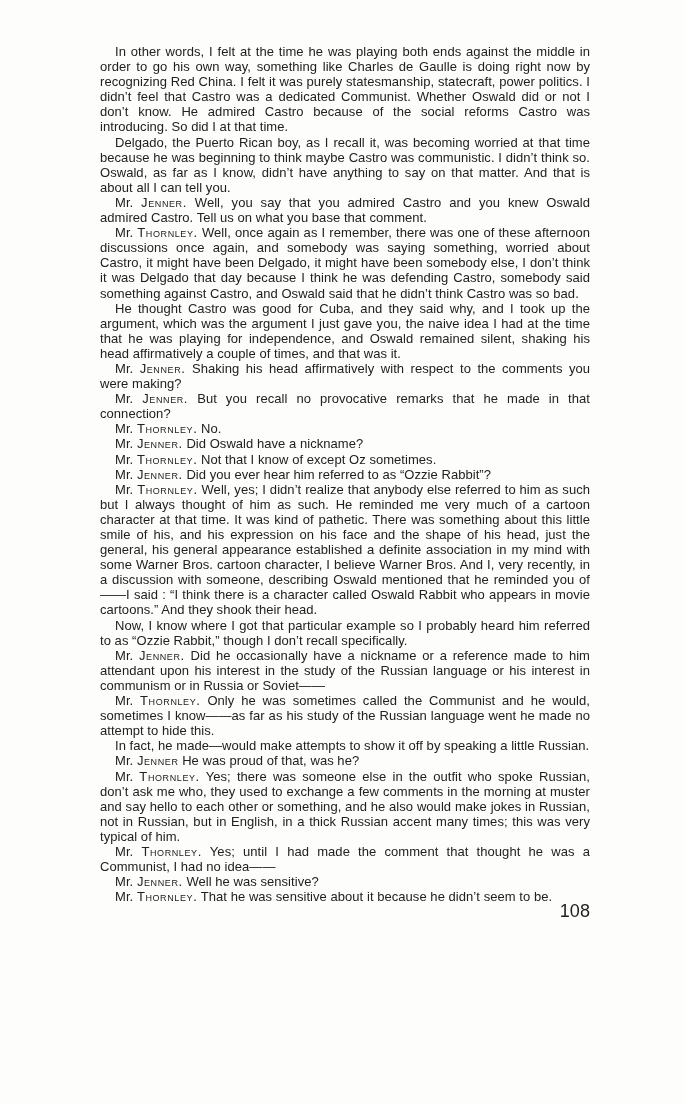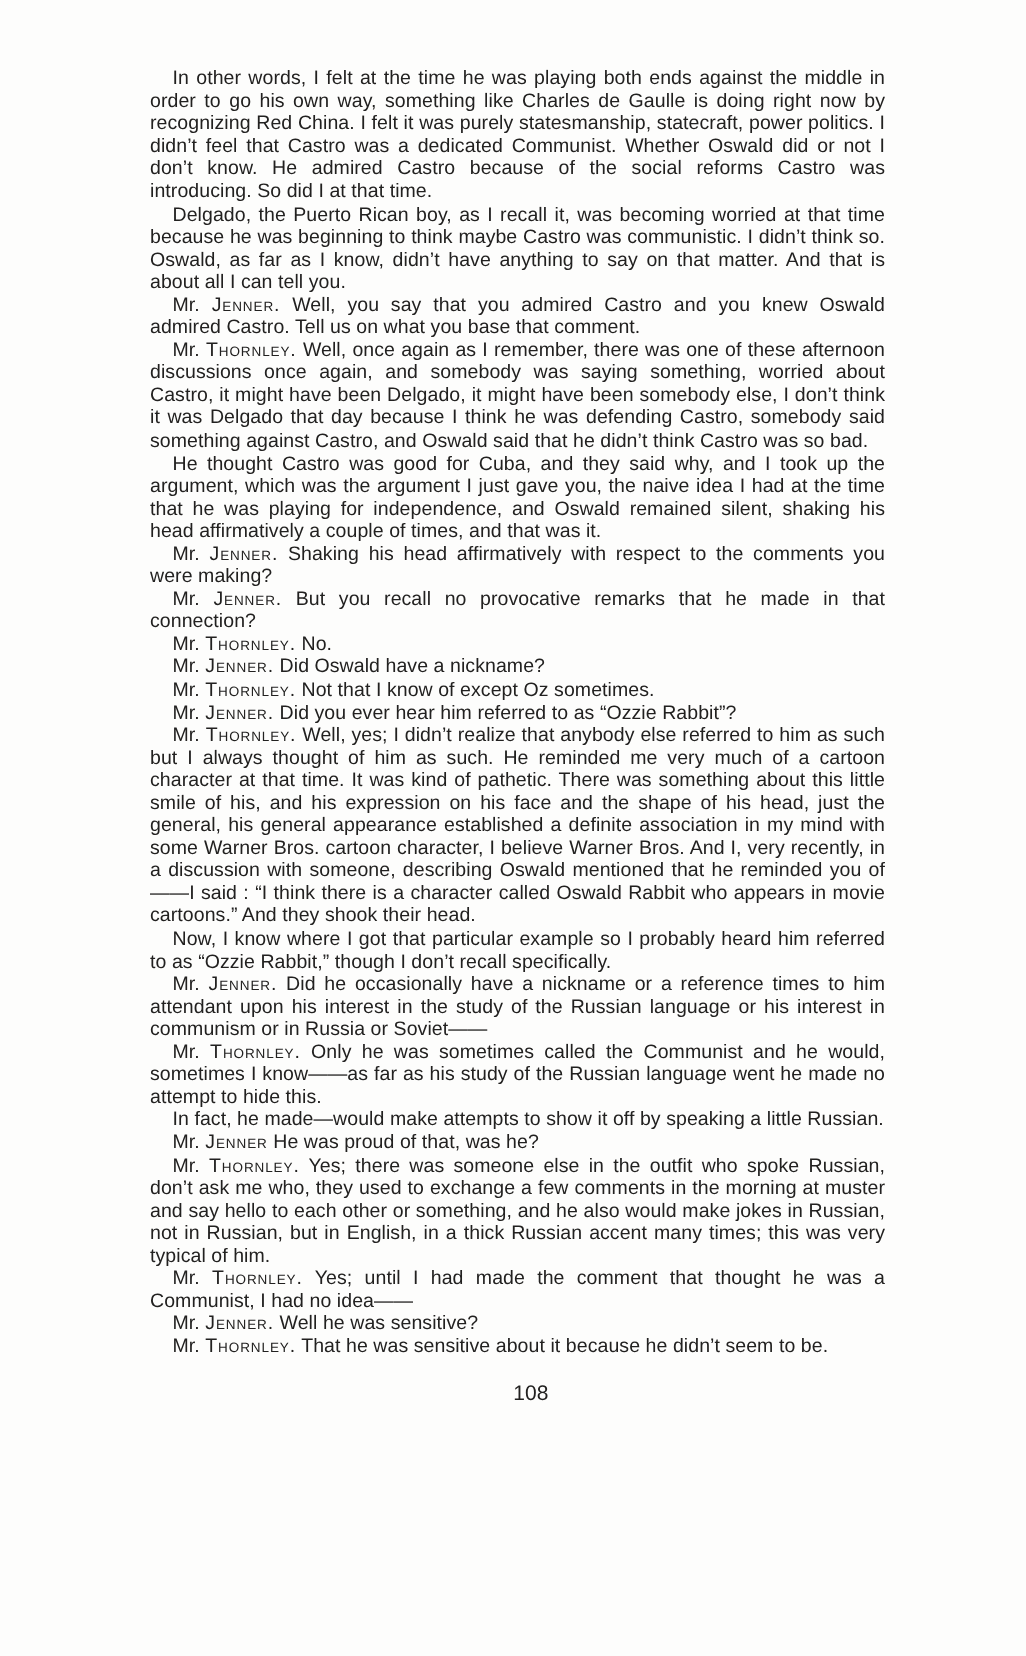--- a/index.html
+++ b/index.html
@@ -28,24 +28,23 @@
   }
   .para {
     margin: 0;
     text-indent: 15px;
   }
   .speaker {
     font-variant: small-caps;
     letter-spacing: 0.6px;
   }
   .page-number {
-    margin-top: 17px;
-    font-size: 14px;
+    font-size: 18px;
     text-indent: 18px;
-    text-align: center;
+    text-align: right;
   }
 </style>
 </head>
 <body>
 
 <div class="page">
   <div class="text-block">
 
     <p class="para"><span>In other words, I felt at the time he was playing both ends against the middle in order to go his own way, something like Charles de Gaulle is doing right now by recognizing Red China. I felt it was purely statesmanship, statecraft, power politics. I didn’t feel that Castro was a dedicated Communist. Whether Oswald did or not I don’t know. He admired Castro because of the social reforms Castro was introducing. So did I at that time.</span></p>
       <p class="para"><span>Delgado, the Puerto Rican boy, as I recall it, was becoming worried at that time because he was beginning to think maybe Castro was communistic. I didn’t think so. Oswald, as far as I know, didn’t have anything to say on that matter. And that is about all I can tell you.</span></p>
@@ -53,21 +52,21 @@
       <p class="para"><span>Mr.</span> <span class="speaker">Thornley.</span> <span>Well, once again as I remember, there was one of these afternoon discussions once again, and somebody was saying something, worried about Castro, it might have been Delgado, it might have been somebody else, I don’t think it was Delgado that day because I think he was defending Castro, somebody said something against Castro, and Oswald said that he didn’t think Castro was so bad.</span></p>
       <p class="para"><span>He thought Castro was good for Cuba, and they said why, and I took up the argument, which was the argument I just gave you, the naive idea I had at the time that he was playing for independence, and Oswald remained silent, shaking his head affirmatively a couple of times, and that was it.</span></p>
       <p class="para"><span>Mr.</span> <span class="speaker">Jenner.</span> <span>Shaking his head affirmatively with respect to the comments you were making?</span></p>
       <p class="para"><span>Mr.</span> <span class="speaker">Jenner.</span> <span>But you recall no provocative remarks that he made in that connection?</span></p>
       <p class="para"><span>Mr.</span> <span class="speaker">Thornley.</span> <span>No.</span></p>
       <p class="para"><span>Mr.</span> <span class="speaker">Jenner.</span> <span>Did Oswald have a nickname?</span></p>
       <p class="para"><span>Mr.</span> <span class="speaker">Thornley.</span> <span>Not that I know of except Oz sometimes.</span></p>
       <p class="para"><span>Mr.</span> <span class="speaker">Jenner.</span> <span>Did you ever hear him referred to as “Ozzie Rabbit”?</span></p>
       <p class="para"><span>Mr.</span> <span class="speaker">Thornley.</span> <span>Well, yes; I didn’t realize that anybody else referred to him as such but I always thought of him as such. He reminded me very much of a cartoon character at that time. It was kind of pathetic. There was something about this little smile of his, and his expression on his face and the shape of his head, just the general, his general appearance established a definite association in my mind with some Warner Bros. cartoon character, I believe Warner Bros. And I, very recently, in a discussion with someone, describing Oswald mentioned that he reminded you of——I said : “I think there is a character called Oswald Rabbit who appears in movie cartoons.” And they shook their head.</span></p>
       <p class="para"><span>Now, I know where I got that particular example so I probably heard him referred to as “Ozzie Rabbit,” though I don’t recall specifically.</span></p>
-      <p class="para"><span>Mr.</span> <span class="speaker">Jenner.</span> <span>Did he occasionally have a nickname or a reference times to him attendant upon his interest in the study of the Russian language or his interest in communism or in Russia or Soviet——</span></p>
+      <p class="para"><span>Mr.</span> <span class="speaker">Jenner.</span> <span>Did he occasionally have a nickname or a reference made to him attendant upon his interest in the study of the Russian language or his interest in communism or in Russia or Soviet——</span></p>
       <p class="para"><span>Mr.</span> <span class="speaker">Thornley.</span> <span>Only he was sometimes called the Communist and he would, sometimes I know——as far as his study of the Russian language went he made no attempt to hide this.</span></p>
       <p class="para"><span>In fact, he made—would make attempts to show it off by speaking a little Russian.</span></p>
       <p class="para"><span>Mr.</span> <span class="speaker">Jenner</span> <span>He was proud of that, was he?</span></p>
       <p class="para"><span>Mr.</span> <span class="speaker">Thornley.</span> <span>Yes; there was someone else in the outfit who spoke Russian, don’t ask me who, they used to exchange a few comments in the morning at muster and say hello to each other or something, and he also would make jokes in Russian, not in Russian, but in English, in a thick Russian accent many times; this was very typical of him.</span></p>
       <p class="para"><span>Mr.</span> <span class="speaker">Thornley.</span> <span>Yes; until I had made the comment that thought he was a Communist, I had no idea——</span></p>
       <p class="para"><span>Mr.</span> <span class="speaker">Jenner.</span> <span>Well he was sensitive?</span></p>
       <p class="para"><span>Mr.</span> <span class="speaker">Thornley.</span> <span>That he was sensitive about it because he didn’t seem to be.</span></p>
       <div class="page-number">108</div>
   </div>
 </div>

